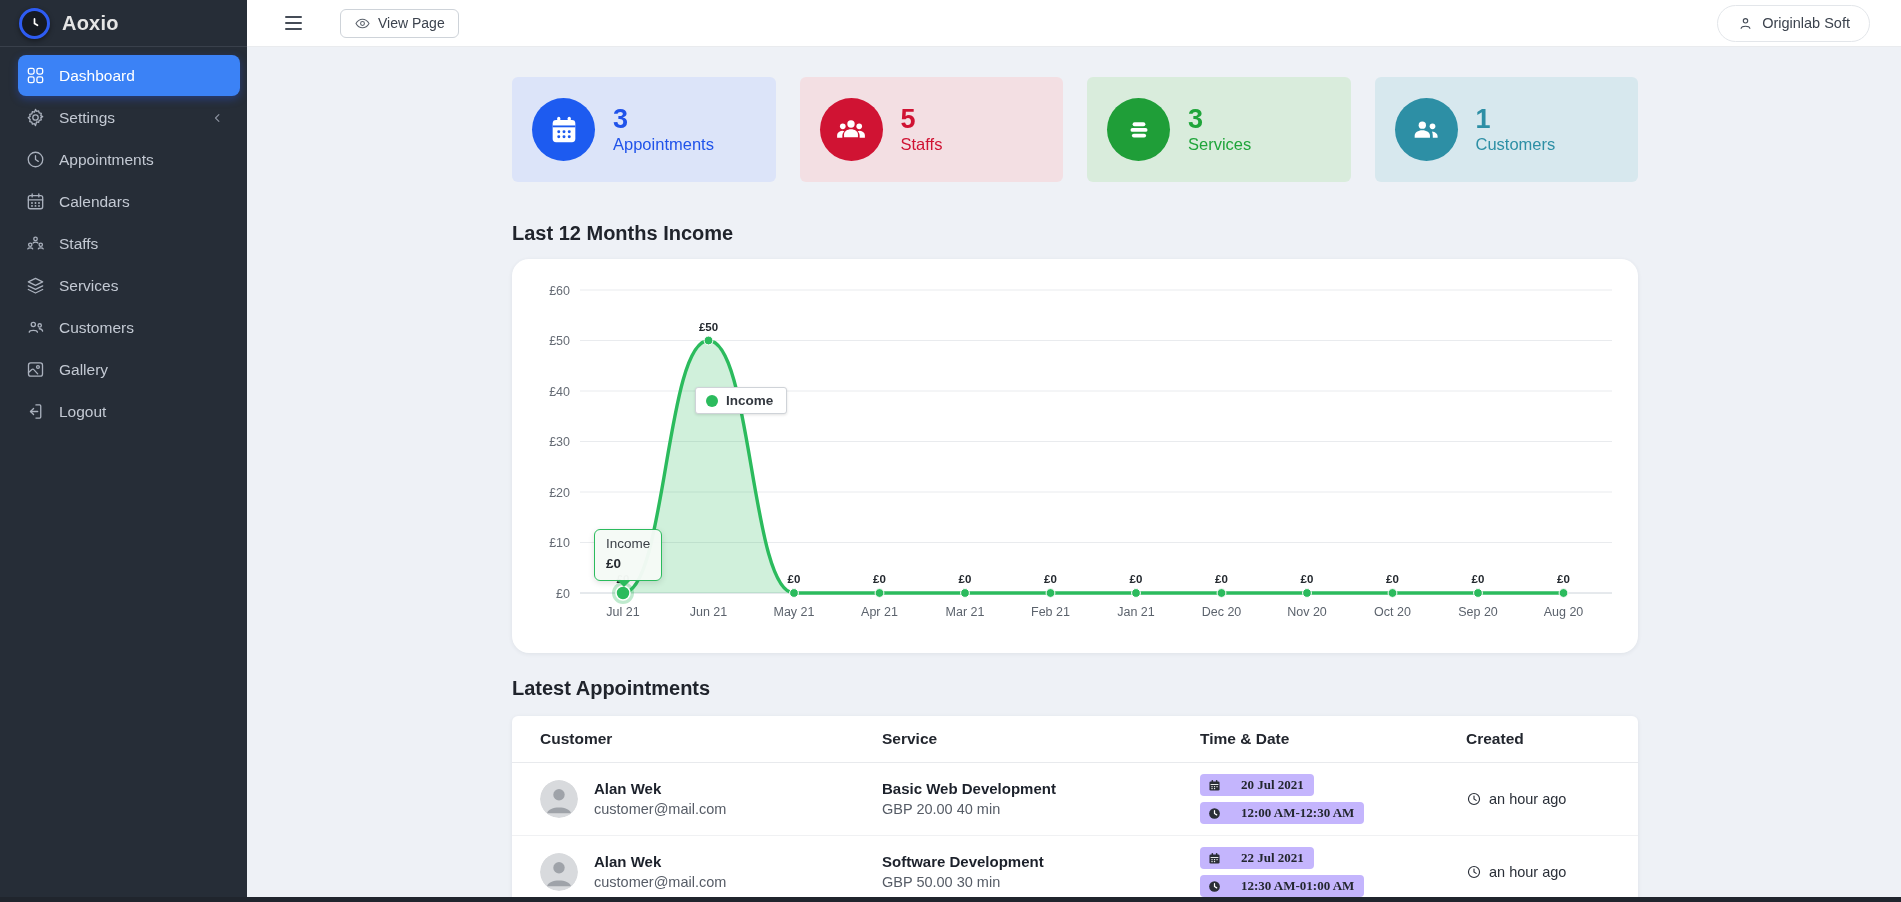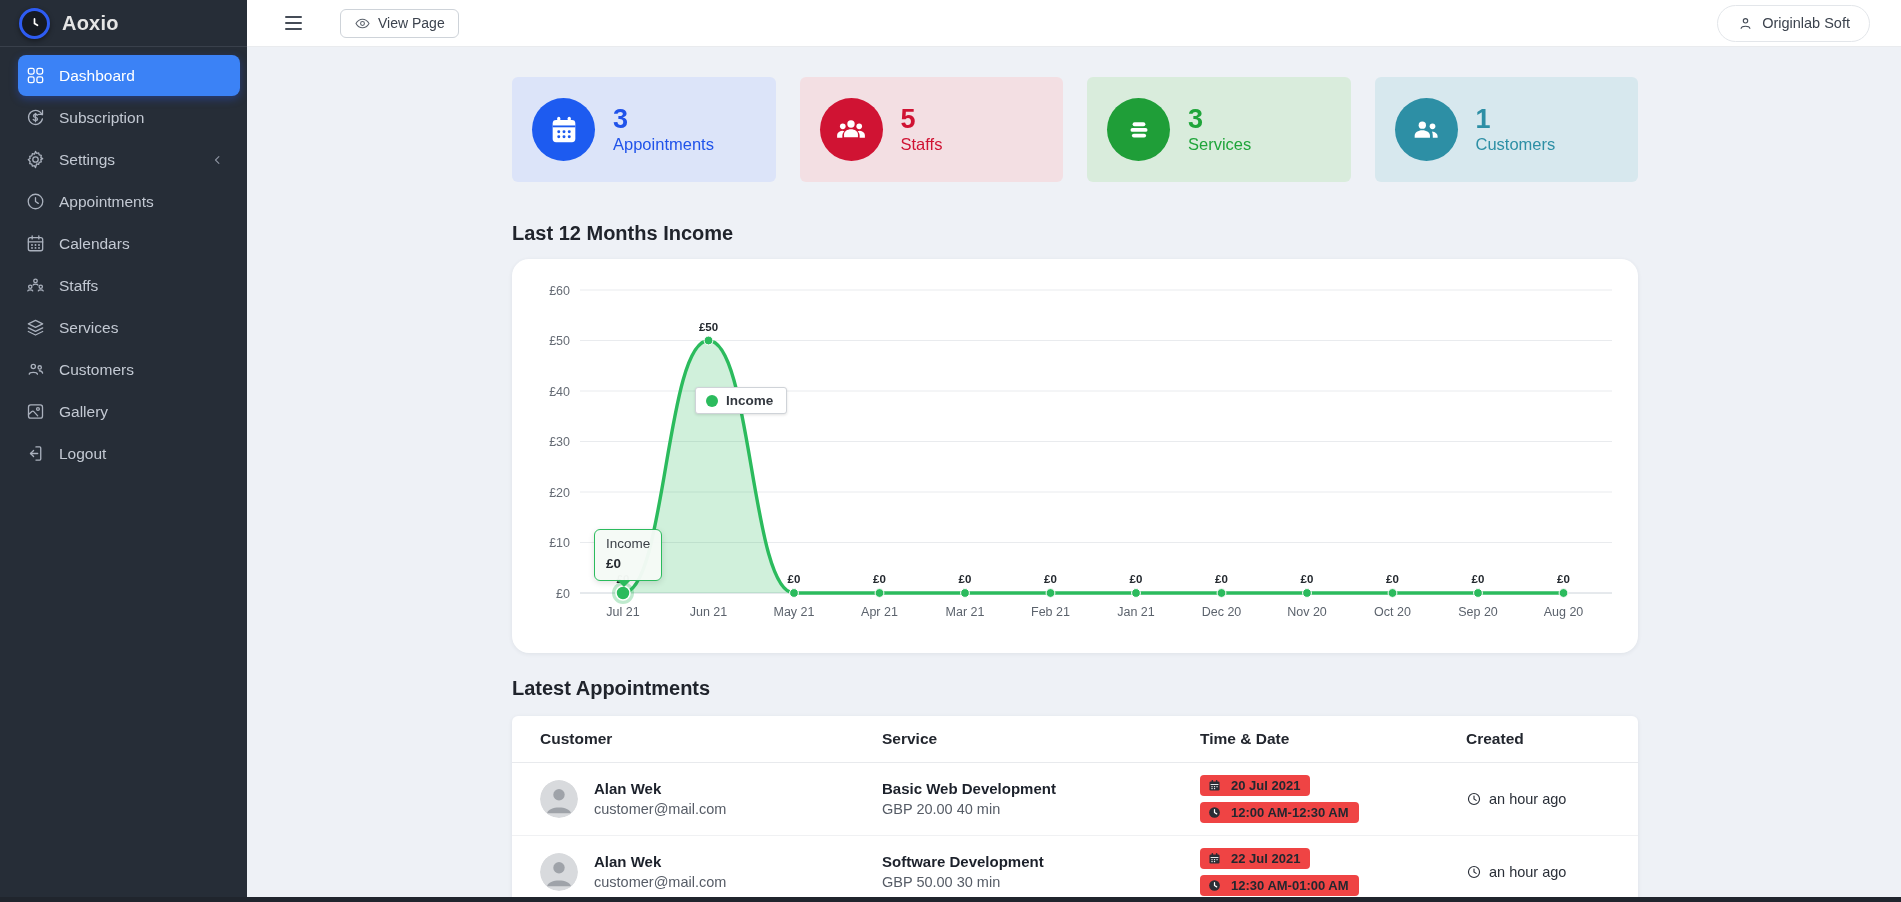--- a/index.html
+++ b/index.html
@@ -63,21 +63,21 @@
   .t-header, .t-row { display:grid; grid-template-columns:342px 318px 266px 1fr; padding-left:28px; align-items:center; }
   .t-header { height:47px; border-bottom:1px solid #e8eaed; }
   .t-header .th { font-size:15.5px; font-weight:800; color:#22262e; }
   .t-row { height:73px; border-bottom:1px solid #f0f1f3; }
   .cell-customer { display:flex; align-items:center; gap:16px; }
   .avatar { width:38px; height:38px; border-radius:50%; overflow:hidden; flex:0 0 38px; }
   .avatar svg { width:38px; height:38px; display:block; }
   .c-name { font-size:15px; font-weight:700; color:#1c212b; line-height:1.45; }
   .c-sub { font-size:14.5px; color:#565c66; line-height:1.45; }
   .cell-timedate { display:flex; flex-direction:column; align-items:flex-start; gap:6px; }
-  .badge { display:inline-flex; align-items:center; gap:10px; background:#ef4444; border-radius:4px; padding:3px 10px 3px 8px; font-size:13px; font-weight:700; color:#23272f; }
+  .badge { display:inline-flex; align-items:center; gap:20px; background:#c4b5fd; border-radius:4px; padding:3px 10px 3px 8px; font-size:13px; font-weight:700; color:#23272f;font-family:Liberation Serif, serif; }
   .badge svg { width:13px; height:13px; }
   .cell-created { display:flex; align-items:center; gap:7px; font-size:14.5px; color:#2a2f38; }
   .cell-created svg { width:16px; height:16px; color:#2a2f38; }
 
   .bottom-scrollbar { position:absolute; left:0; right:0; bottom:0; height:5px; background:#20252d; z-index:40; }
 </style>
 </head>
 <body>
 
 <div class="page">
@@ -95,31 +95,20 @@
         <div class="menu-item active">
           <span class="mi-icon">
             <svg viewBox="0 0 24 24" fill="none" stroke="currentColor" stroke-width="1.5" stroke-linecap="round" stroke-linejoin="round">
               <rect x="3.8" y="3.8" width="6.6" height="6.6" rx="2"></rect>
               <rect x="13.6" y="3.8" width="6.6" height="6.6" rx="2"></rect>
               <rect x="3.8" y="13.6" width="6.6" height="6.6" rx="2"></rect>
               <rect x="13.6" y="13.6" width="6.6" height="6.6" rx="2"></rect>
             </svg>
           </span>
           <span class="mi-label">Dashboard</span>
-        </div>
-        <div class="menu-item">
-          <span class="mi-icon">
-            <svg viewBox="0 0 24 24" fill="none" stroke="currentColor" stroke-width="1.5" stroke-linecap="round" stroke-linejoin="round">
-              <path d="M19.9 13.5a8 8 0 1 1-.4-4.5"></path>
-              <path d="M20 4v4.5h-4.5"></path>
-              <path d="M12 7.2v9.6"></path>
-              <path d="M14.3 9.3c-.6-.9-4.6-1.3-4.6.9 0 2.3 4.9 1.2 4.6 3.6-.2 2-3.9 1.8-4.9.5"></path>
-            </svg>
-          </span>
-          <span class="mi-label">Subscription</span>
         </div>
         <div class="menu-item">
           <span class="mi-icon">
             <svg viewBox="0 0 24 24" fill="none" stroke="currentColor" stroke-width="1.5" stroke-linecap="round" stroke-linejoin="round">
               <circle cx="12" cy="12" r="3.1"></circle>
               <path d="M12 2.8l1.2 2.1 2.4-.5.6 2.4 2.4.6-.5 2.4 2.1 1.2-2.1 1.2.5 2.4-2.4.6-.6 2.4-2.4-.5L12 21.2l-1.2-2.1-2.4.5-.6-2.4-2.4-.6.5-2.4L3.8 12l2.1-1.2-.5-2.4 2.4-.6.6-2.4 2.4.5z"></path>
             </svg>
           </span>
           <span class="mi-label">Settings</span>
           <span class="mi-chevron"><svg viewBox="0 0 24 24" fill="none" stroke="currentColor" stroke-width="1.5" stroke-linecap="round" stroke-linejoin="round">

